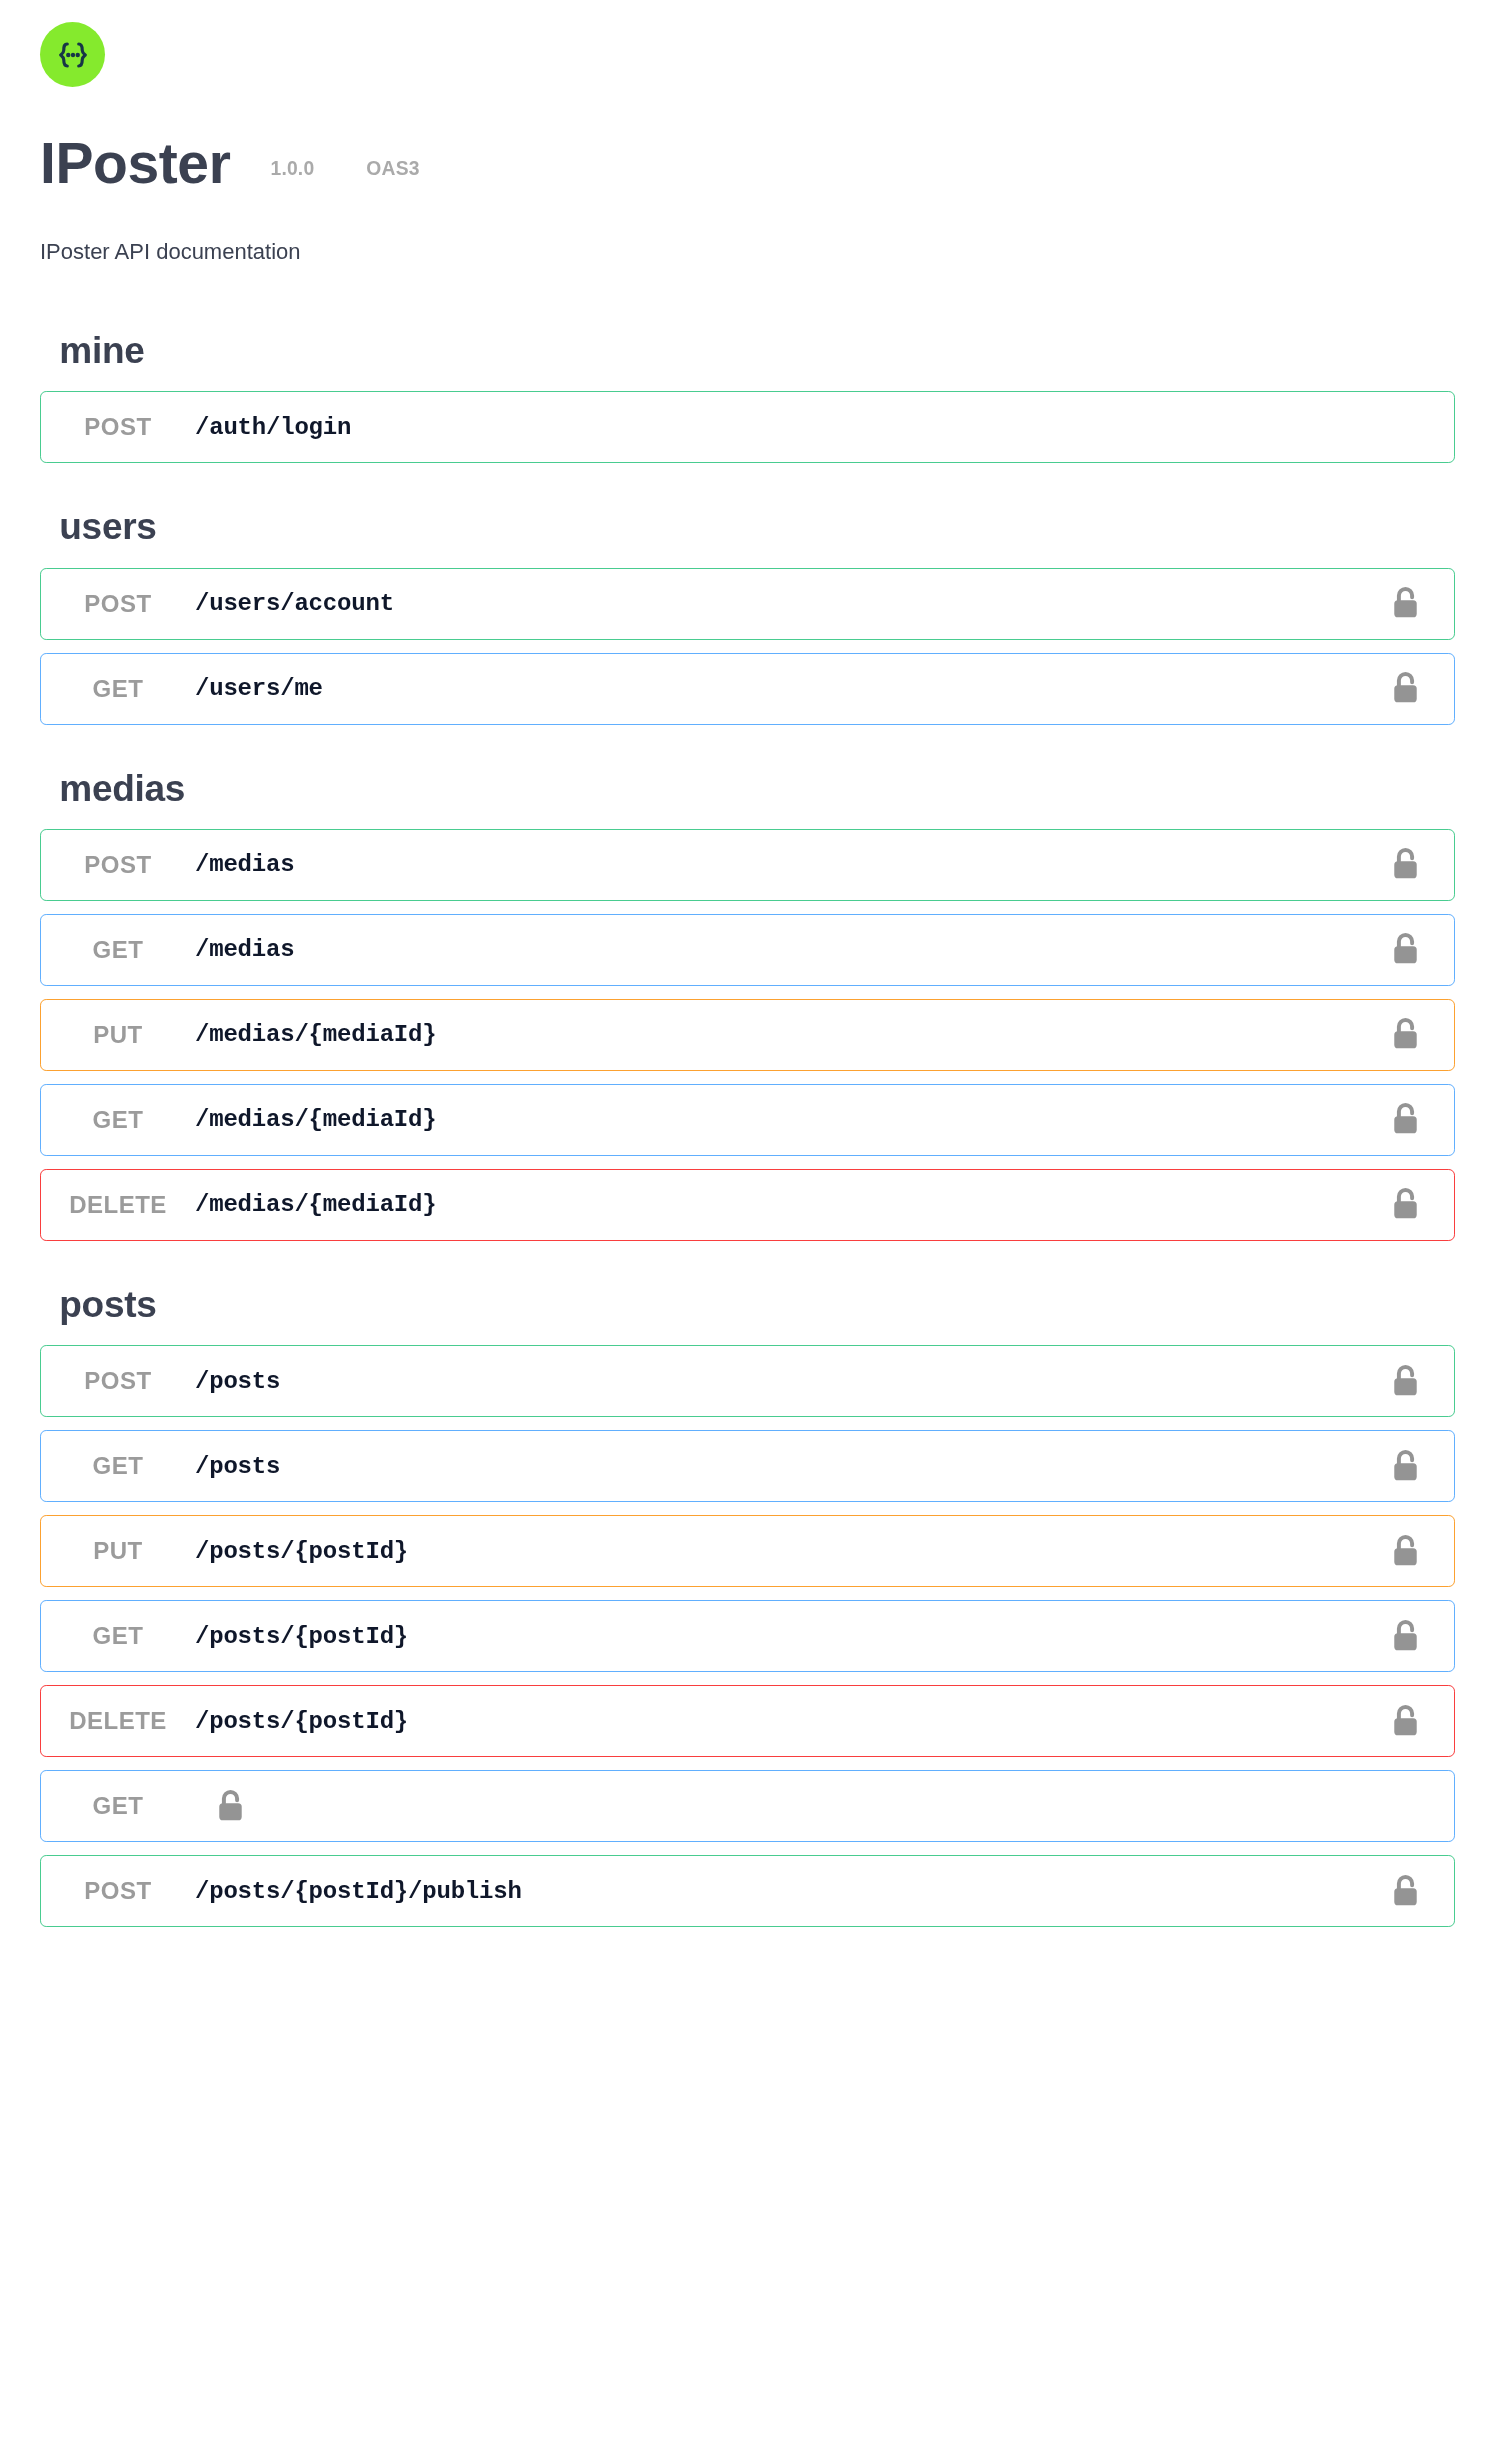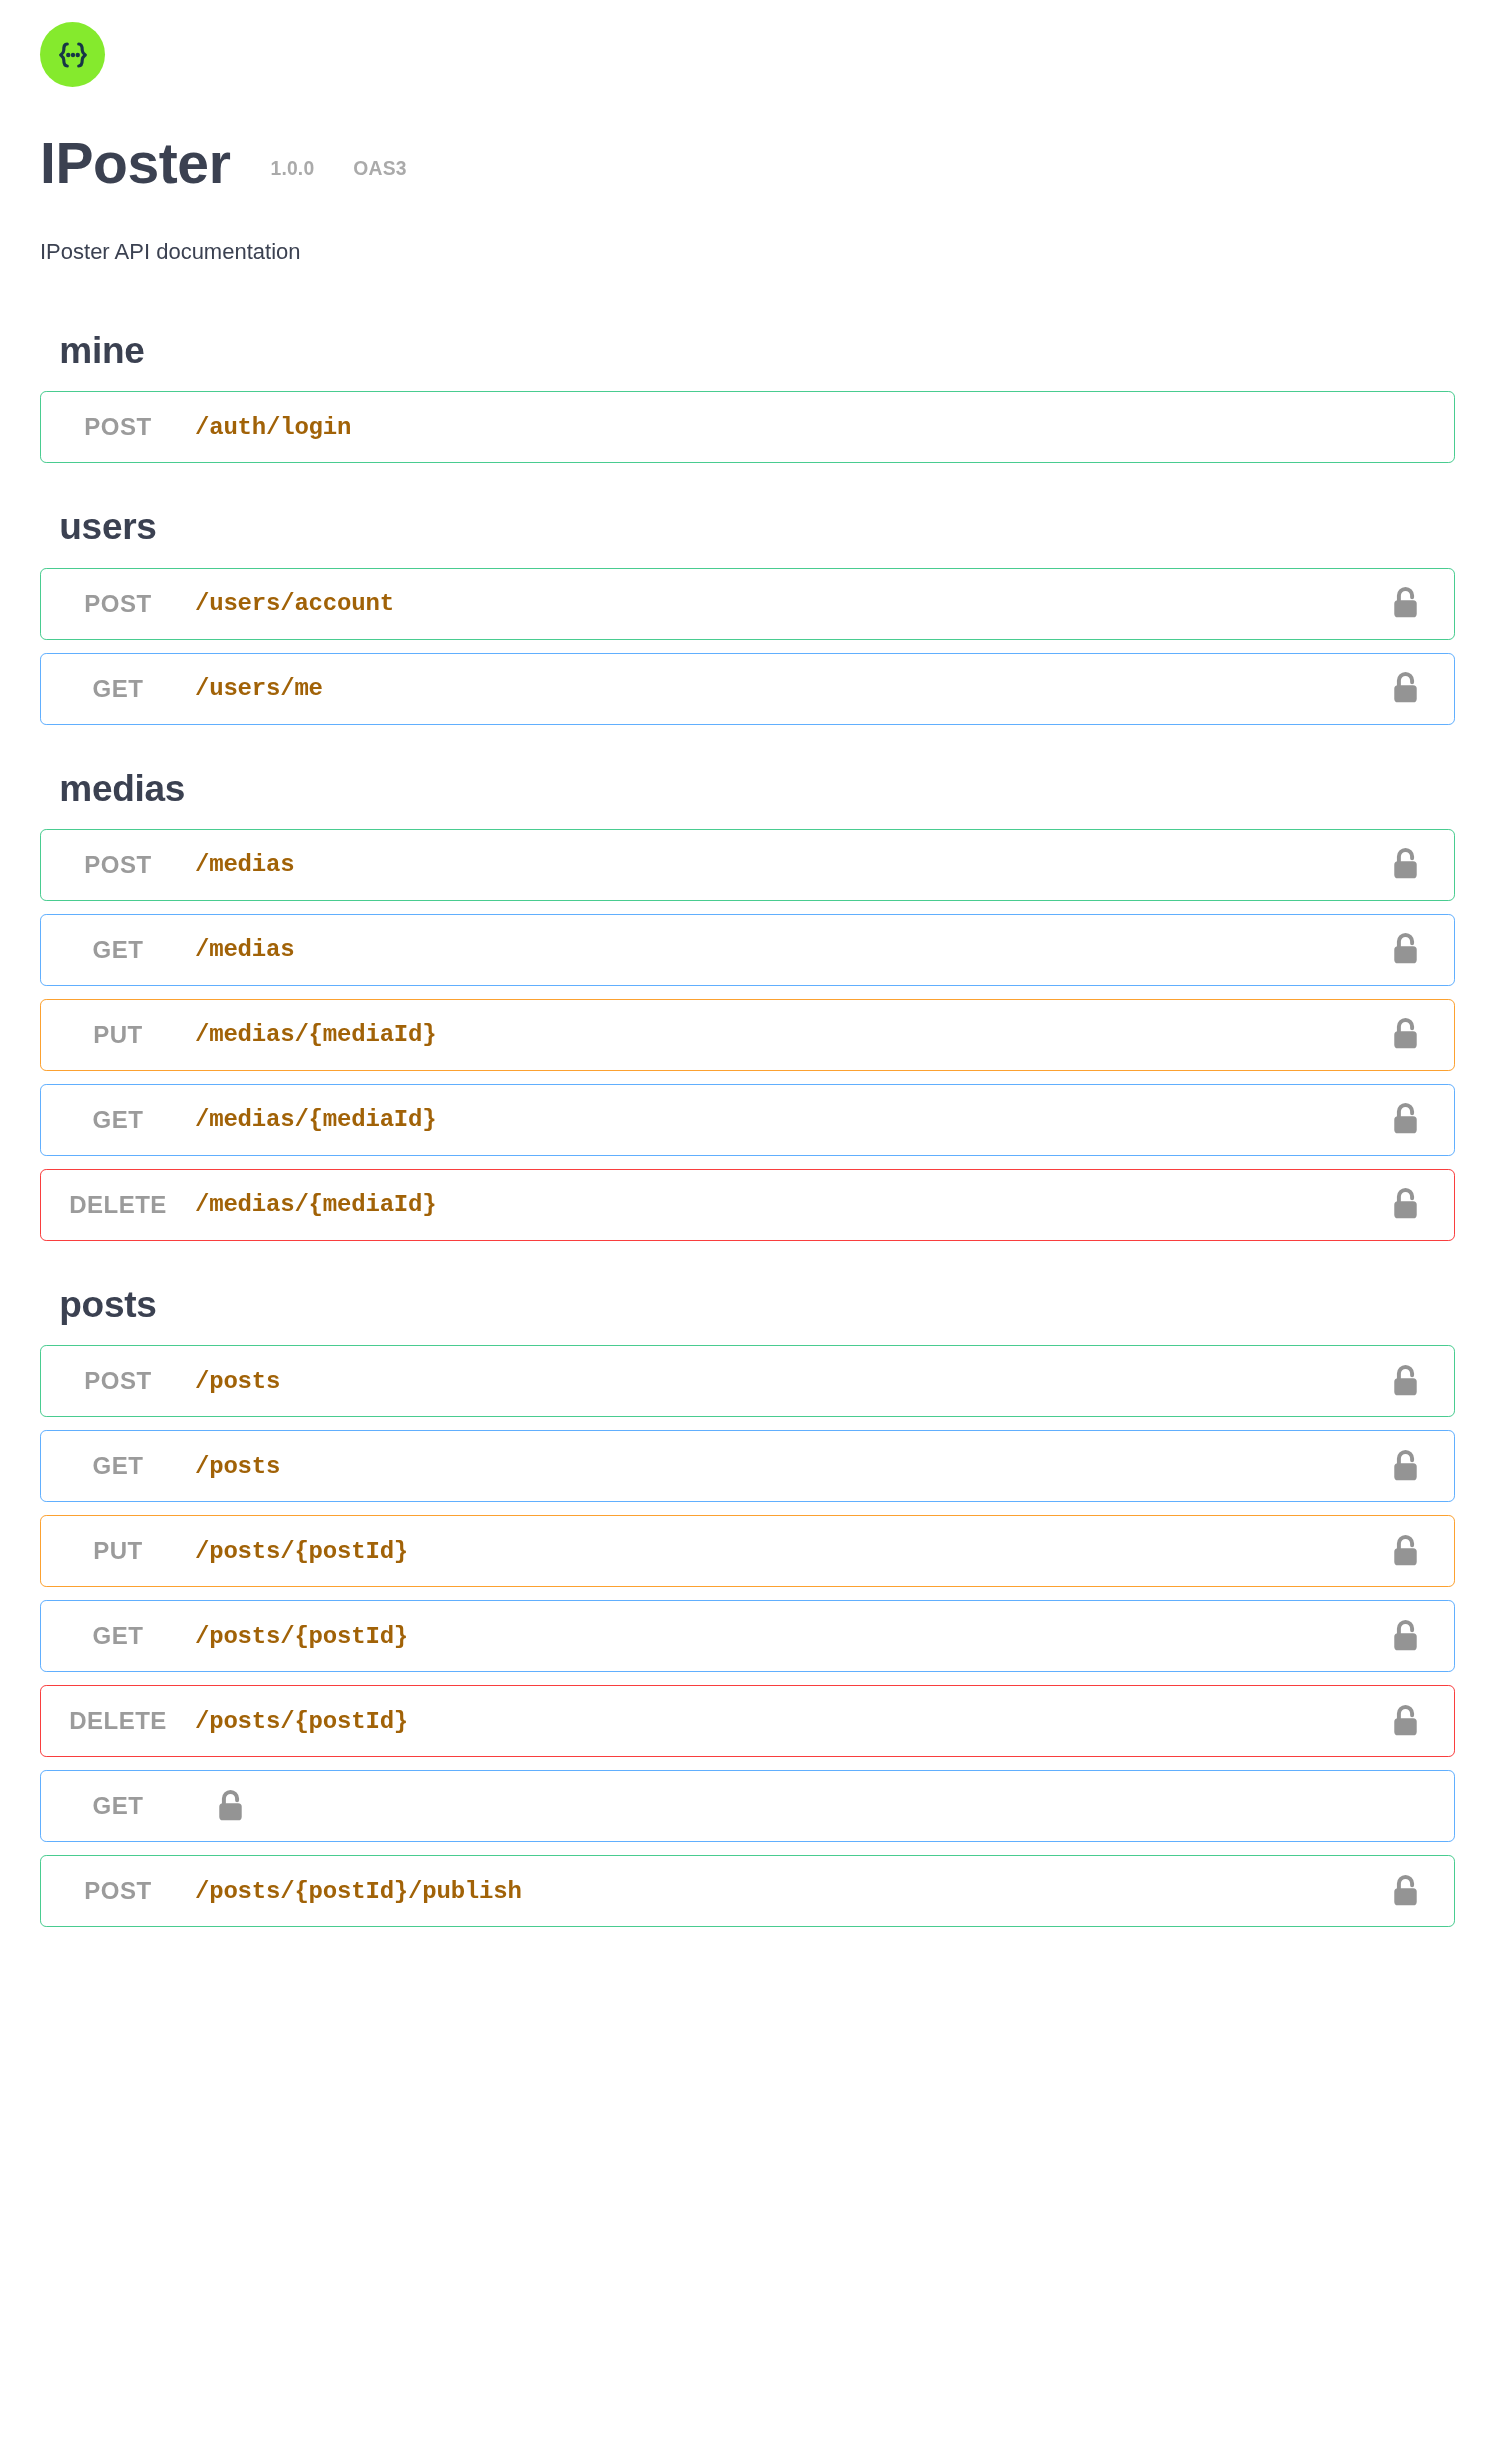--- a/index.html
+++ b/index.html
@@ -64,21 +64,21 @@
     color: #aaaaaa;
     margin-left: 23px;
     margin-bottom: 12.3px;
     letter-spacing: 0.2px;
   }
 
   .oas-badge {
     font-size: 19.3px;
     font-weight: bold;
     color: #aaaaaa;
-    margin-left: 22px;
+    margin-left: 35px;
     margin-bottom: 12.3px;
     letter-spacing: 0.2px;
   }
 
   .api-description {
     font-size: 22px;
     color: #3b4151;
     margin-top: 47px;
     font-weight: normal;
   }
@@ -127,21 +127,21 @@
     font-weight: bold;
     color: #9b9b9b;
     letter-spacing: 0.5px;
     font-family: "Liberation Sans", sans-serif;
   }
 
   .op-path {
     font-family: "Liberation Mono", monospace;
     font-size: 24px;
     font-weight: bold;
-    color: #a16207;
+    color: #0f172a;
     letter-spacing: -0.2px;
     flex: 1;
   }
 
   .op-lock {
     width: 70px;
     min-width: 70px;
     display: flex;
     align-items: center;
     justify-content: center;

